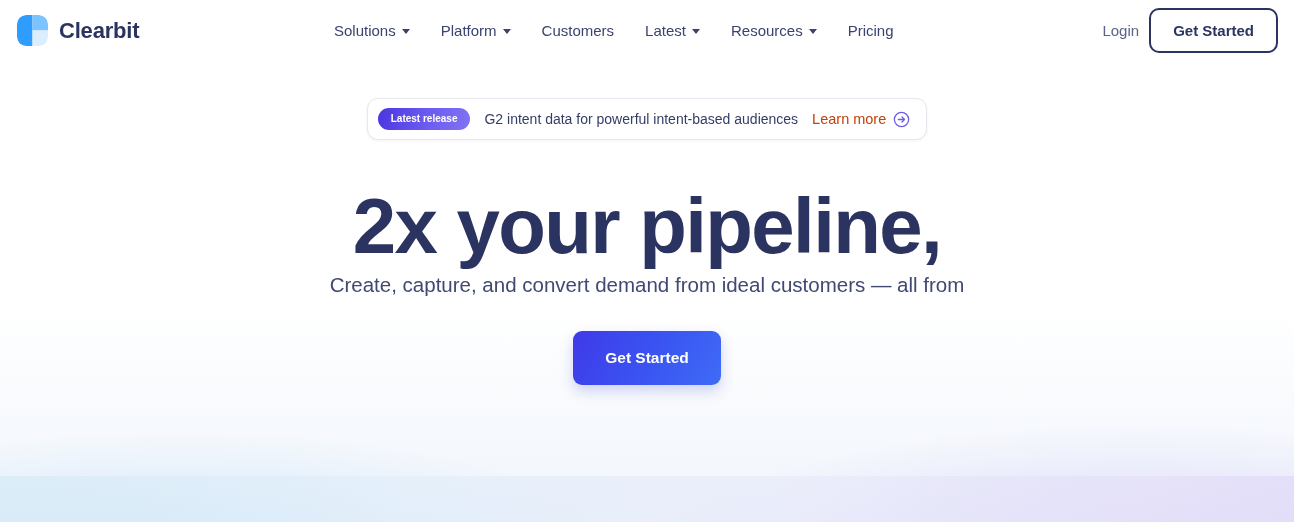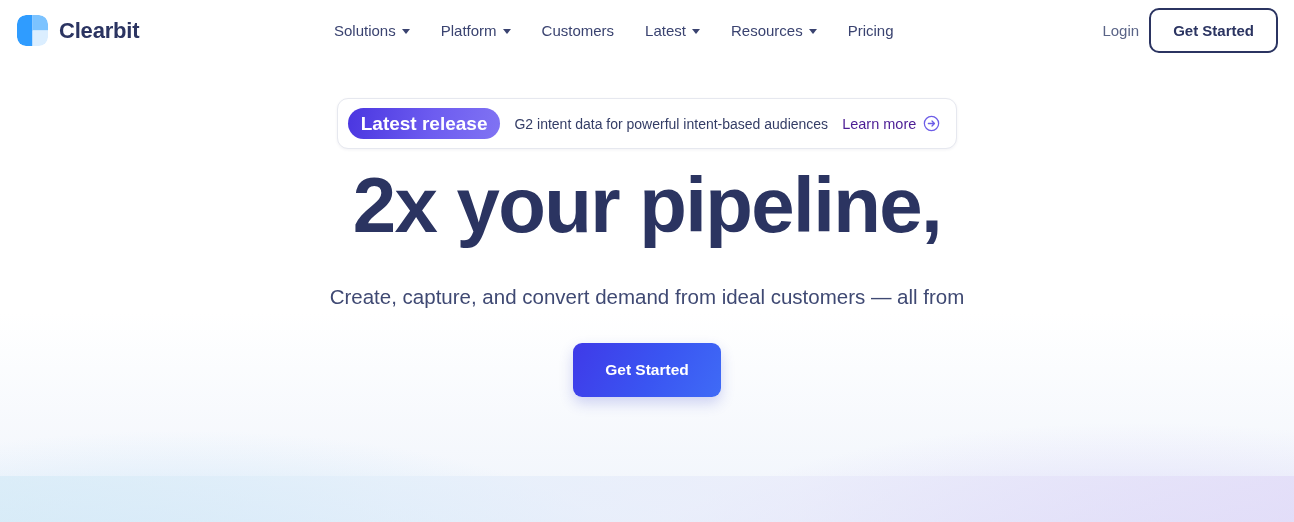--- a/index.html
+++ b/index.html
@@ -149,57 +149,56 @@
     border: 1px solid #e6e8ef;
     border-radius: 11px;
     padding: 9px 16px 9px 10px;
     box-shadow: 0 1px 3px rgba(30,40,80,0.06);
     cursor: pointer;
   }
 
   .badge {
     background: linear-gradient(100deg, #4a36e0 0%, #6d5cf0 55%, #8073f3 100%);
     color: #ffffff;
-    font-size: 19px;
+    font-size: 10px;
     font-weight: 700;
     padding: 6px 13px;
     border-radius: 999px;
     line-height: 1;
     white-space: nowrap;
   }
 
   .announce-text {
     font-size: 14px;
     color: #343d66;
     white-space: nowrap;
   }
 
   .learn-more {
     display: inline-flex;
     align-items: center;
     gap: 7px;
     font-size: 14.5px;
-    color: #4c1d95;
+    color: #c2410c;
     white-space: nowrap;
     cursor: pointer;
   }
 
   .arrow-circle { display: block; }
 
   .hero-title {
-    margin-top: 13px;
+    margin-top: 43px;
     font-size: 78px;
     font-weight: 800;
     line-height: 86px;
     color: #2b3461;
     letter-spacing: -1.6px;
   }
 
   .hero-sub {
-    margin-top: 33px;
     font-size: 20.5px;
     line-height: 31px;
     color: #3f4973;
   }
 
   .cta-wrap { margin-top: 31px; }
 
   .btn-primary {
     background: linear-gradient(118deg, #3f3ae8 0%, #3a55f2 55%, #3f6bf6 100%);
     color: #ffffff;

